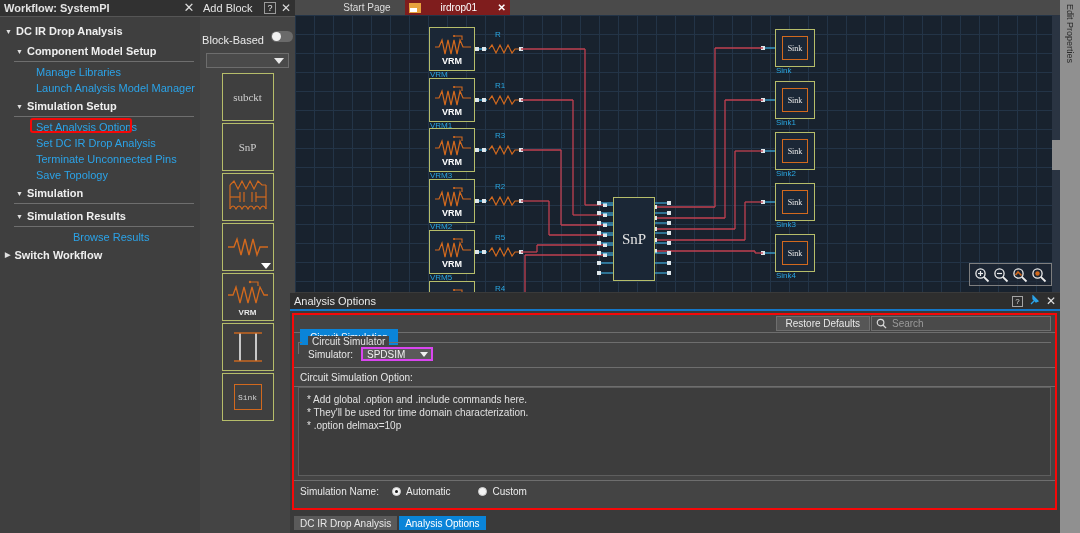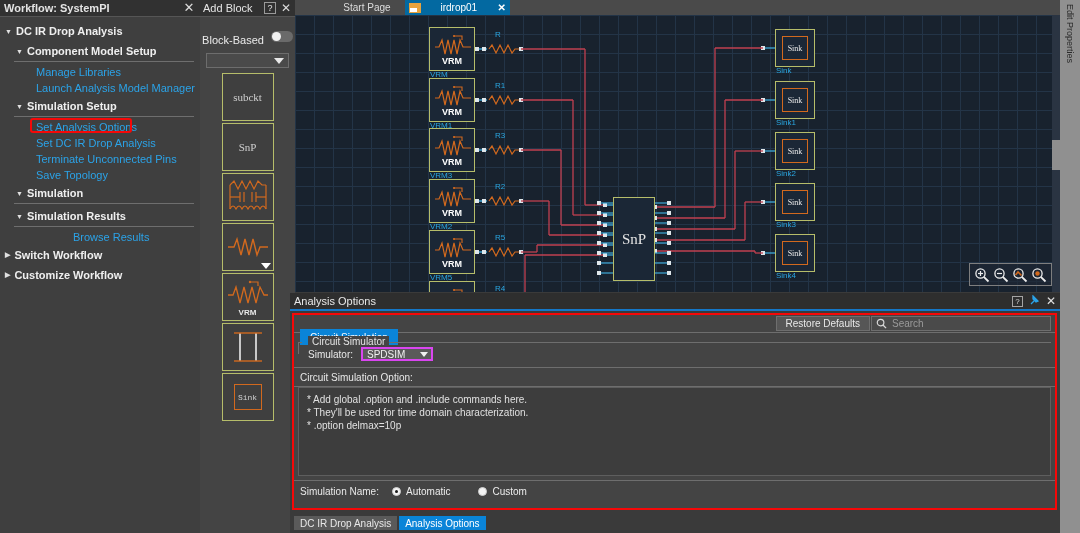--- a/index.html
+++ b/index.html
@@ -44,21 +44,21 @@
   .blk .txt{font-family:"Liberation Serif", serif;font-size:11px;color:#cfcfcf;}
   .blk .sinkbox{width:28px;height:26px;border:1px solid #d2691e;display:flex;align-items:center;justify-content:center;}
   .blk .sinkbox span{font-family:"Liberation Mono", monospace;font-size:8px;color:#d0d0d0;}
   .blk .corner{position:absolute;right:2px;bottom:1px;width:0;height:0;border-left:5px solid transparent;border-right:5px solid transparent;border-top:6px solid #fff;}
   .blk .vrmlbl{position:absolute;bottom:3px;left:0;right:0;text-align:center;font-size:8px;font-weight:bold;color:#e8e8e8;}
 
   
   .tabbar{position:absolute;left:295px;top:0;width:765px;height:15px;background:#4a4a4a;}
   .tab{position:absolute;top:0;height:15px;display:flex;align-items:center;font-size:10px;cursor:pointer;}
   .tab.start{left:17px;width:110px;justify-content:center;background:#4a4a4a;color:#ddd;}
-  .tab.active{left:110px;width:105px;background:#0369a1;color:#fff;padding-left:4px;}
+  .tab.active{left:110px;width:105px;background:#7f1d1d;color:#fff;padding-left:4px;}
   .tab.active .ficon{width:12px;height:10px;background:#e8a33d;margin-right:3px;position:relative;flex:none;}
   .tab.active .ficon::after{content:"";position:absolute;left:1px;bottom:1px;width:7px;height:4px;background:#fff;}
   .tab.active .tname{flex:1;text-align:center;}
   .tab.active .tx{font-size:10px;font-weight:bold;padding:0 4px;}
 
   .canvas{position:absolute;left:295px;top:15px;width:765px;height:277px;background:#18222e;overflow:hidden;}
   .gridbg{position:absolute;inset:0;
     background-image:
       linear-gradient(to right,#233447 1px,transparent 1px),
       linear-gradient(to bottom,#233447 1px,transparent 1px);
@@ -181,24 +181,20 @@
           <span class="arrow">▼</span>
           <span>Simulation Results</span>
         </div>
         <div class="rule"></div>
         <div style="position: relative; margin-left: 37px;">
           <div class="link">Browse Results</div>
         </div>
         <div class="grp lvl0">
           <span class="arrow">▶</span>
           <span>Switch Workflow</span>
-        </div>
-        <div class="grp lvl0">
-          <span class="arrow">▶</span>
-          <span>Customize Workflow</span>
         </div>
       </div>
   </div>
 
   <div class="addblock">
     <div class="ab-title">
       <div class="t">Add Block</div>
       <div class="q">?</div>
       <div class="x">✕</div>
     </div>

